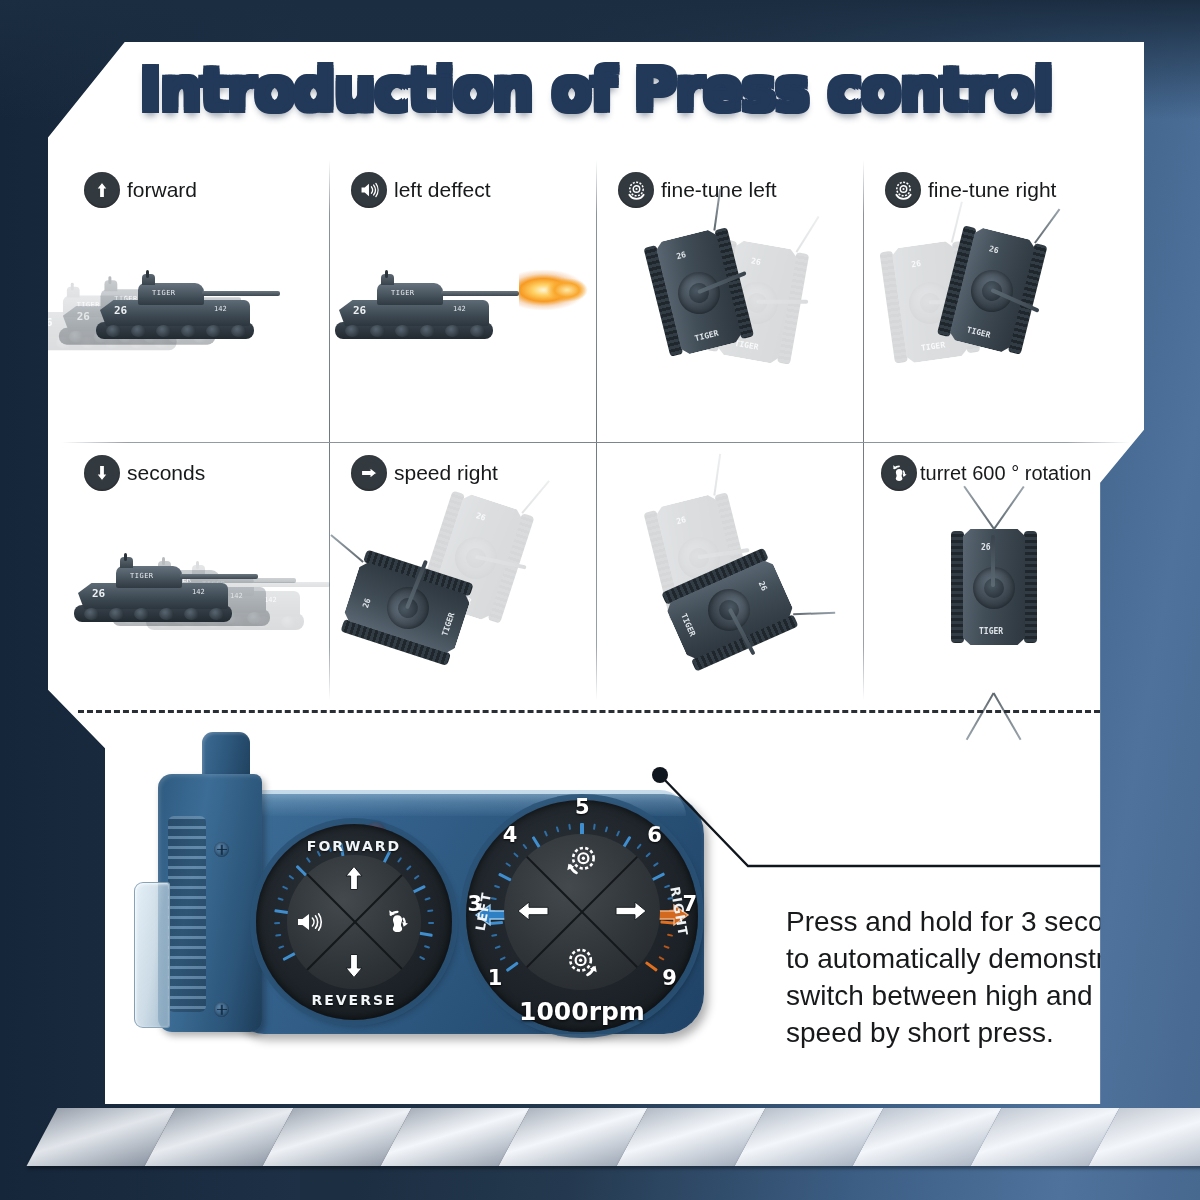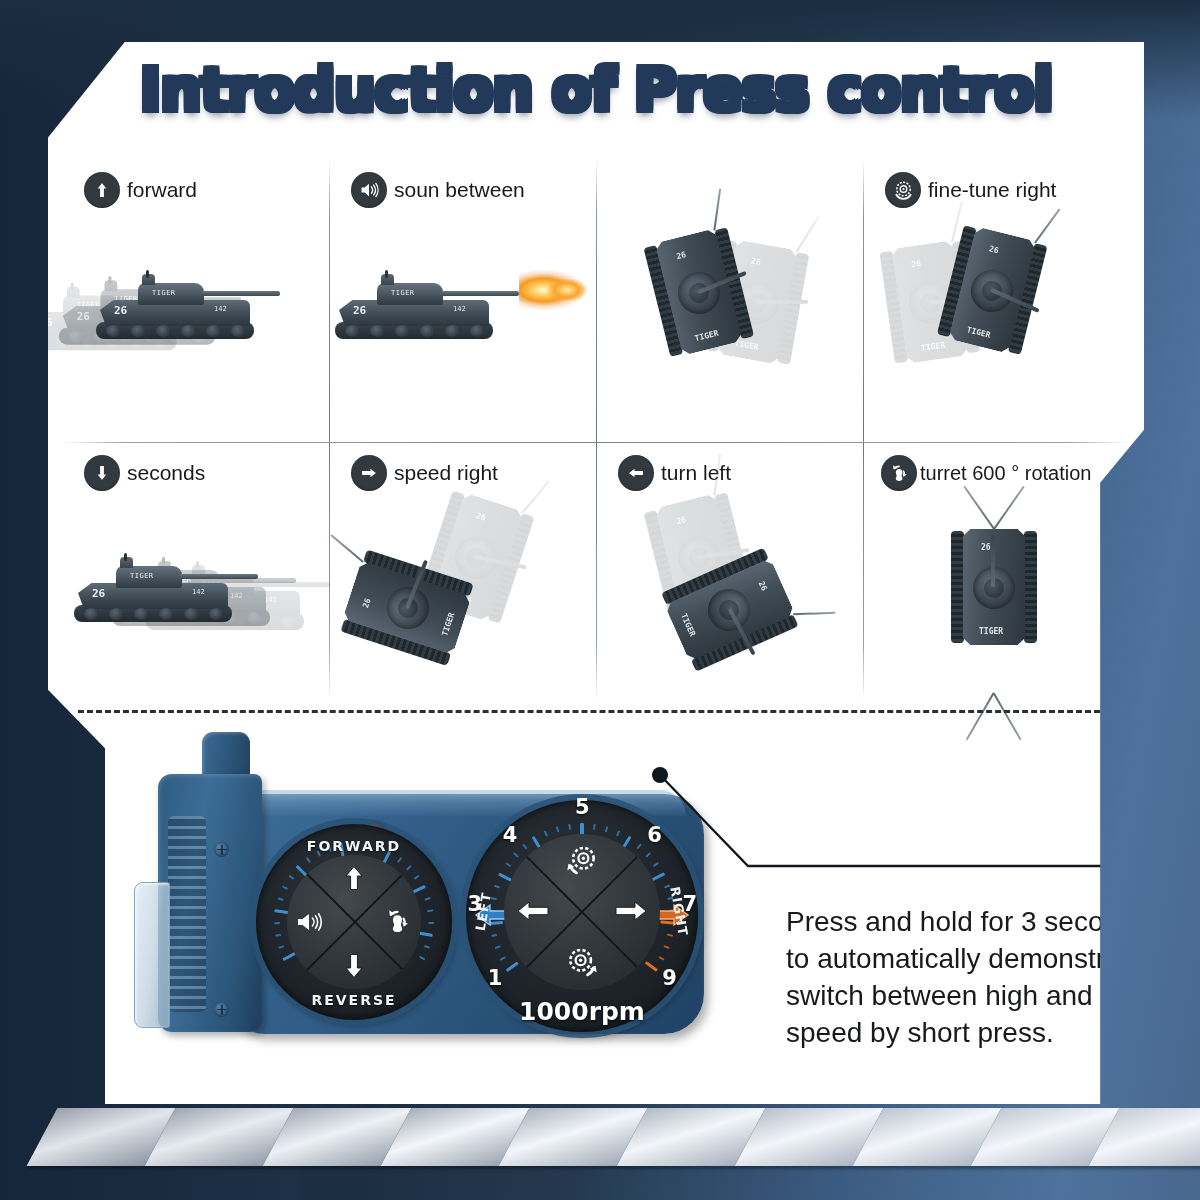--- a/index.html
+++ b/index.html
@@ -406,21 +406,21 @@
         </div>
 
         <div class="cell" style="left:267px;top:0">
           <div class="label-row">
             <span class="badge">
               <svg width="23" height="22" viewBox="0 0 26 24">
                 <path d="M4 9.3h3.6L12.4 5v14L7.6 14.7H4z" fill="#fff"></path>
                 <path d="M15.2 8.4a6 6 0 0 1 0 7.2M17.7 6.4a9.3 9.3 0 0 1 0 11.2M20.2 4.6a12.6 12.6 0 0 1 0 14.8" stroke="#fff" stroke-width="1.5" fill="none" stroke-linecap="round"></path>
               </svg>
             </span>
-            <span class="label-txt">soun between</span>
+            <span class="label-txt">left deffect</span>
           </div>
           <div class="art">
             <div class="tank-side" style="left: -4px; top: 50px; width: 200px; height: 72px;">
                 <div class="tk-track"></div>
                 <div class="tk-hull"></div>
                 <div class="tk-turret"></div>
                 <div class="tk-cupola"></div>
                 <div class="tk-mg"></div>
                 <div class="tk-barrel"></div>
                 <div class="tk-wheel" style="left:20px"></div>
@@ -431,20 +431,31 @@
                 <div class="tk-wheel" style="left:145px"></div>
                 <div class="tk-txt-tiger">TIGER</div>
                 <div class="tk-txt-26">26</div>
                 <div class="tk-txt-142">142</div>
               </div>
             <div class="flash" style="left:190px;top:50px"></div>
           </div>
         </div>
 
         <div class="cell" style="left:534px;top:0">
+          <div class="label-row">
+            <span class="badge">
+              <svg width="23" height="23" viewBox="0 0 24 24">
+                <circle cx="12" cy="10.5" r="7" fill="none" stroke="#fff" stroke-width="1.6" stroke-dasharray="2.1 1.5"></circle>
+                <circle cx="12" cy="10.5" r="3.4" fill="none" stroke="#fff" stroke-width="1.5"></circle>
+                <circle cx="12" cy="10.5" r="1.1" fill="#fff"></circle>
+                <path d="M4.6 16.5a8.6 8.6 0 0 0 14.8 0" stroke="#fff" stroke-width="2" fill="none" stroke-linecap="round"></path>
+              </svg>
+            </span>
+            <span class="label-txt">fine-tune left</span>
+          </div>
           <div class="art" id="art-ftl">
               <div class="tank-top ghost-top" style="left: 116px; top: 18px; width: 90px; height: 130px; transform: rotate(10deg);">
                 <div class="tt-track" style="left:2px;top:8px"></div>
                 <div class="tt-track" style="left:75px;top:8px"></div>
                 <div class="tt-hull" style="left:14px;top:6px"></div>
                 <div class="tt-ant" style="left:74px;top:-34px;height:42px;transform:rotate(22deg)"></div>
                 <div class="tt-turret" style="left:24px;top:44px"></div>
                 <div class="tt-barrel" style="left:44px;top:62px;transform:rotate(-10deg);transform-origin:left center"></div>
                 <div class="tt-num" style="left:32px;top:20px">26</div>
                 <div class="tt-num" style="left:30px;top:104px">TIGER</div>
@@ -589,28 +600,20 @@
                 <div class="tt-ant" style="left:74px;top:-34px;height:42px;transform:rotate(22deg)"></div>
                 <div class="tt-turret" style="left:24px;top:44px"></div>
                 <div class="tt-barrel" style="left:44px;top:62px;transform:rotate(4deg);transform-origin:left center"></div>
                 <div class="tt-num" style="left:32px;top:20px">26</div>
                 <div class="tt-num" style="left:30px;top:104px">TIGER</div>
               </div>
             </div>
         </div>
 
         <div class="cell" style="left:534px;top:283px">
-          <div class="label-row">
-            <span class="badge">
-              <svg width="22" height="22" viewBox="0 0 24 24">
-                  <path d="M3.5 12 11 6v3.3h9.2v5.4H11V18z" fill="#fff" stroke="#333a3f" stroke-width="1.3"></path>
-                </svg>
-            </span>
-            <span class="label-txt">turn left</span>
-          </div>
           <div class="art" id="art-tl">
               <div class="tank-top ghost-top" style="left: 58px; top: -10px; width: 90px; height: 130px; transform: rotate(-14deg);">
                 <div class="tt-track" style="left:2px;top:8px"></div>
                 <div class="tt-track" style="left:75px;top:8px"></div>
                 <div class="tt-hull" style="left:14px;top:6px"></div>
                 <div class="tt-ant" style="left:74px;top:-34px;height:42px;transform:rotate(22deg)"></div>
                 <div class="tt-turret" style="left:24px;top:44px"></div>
                 <div class="tt-barrel" style="left:44px;top:62px;transform:rotate(6deg);transform-origin:left center"></div>
                 <div class="tt-num" style="left:32px;top:20px">26</div>
                 <div class="tt-num" style="left:30px;top:104px">TIGER</div>

